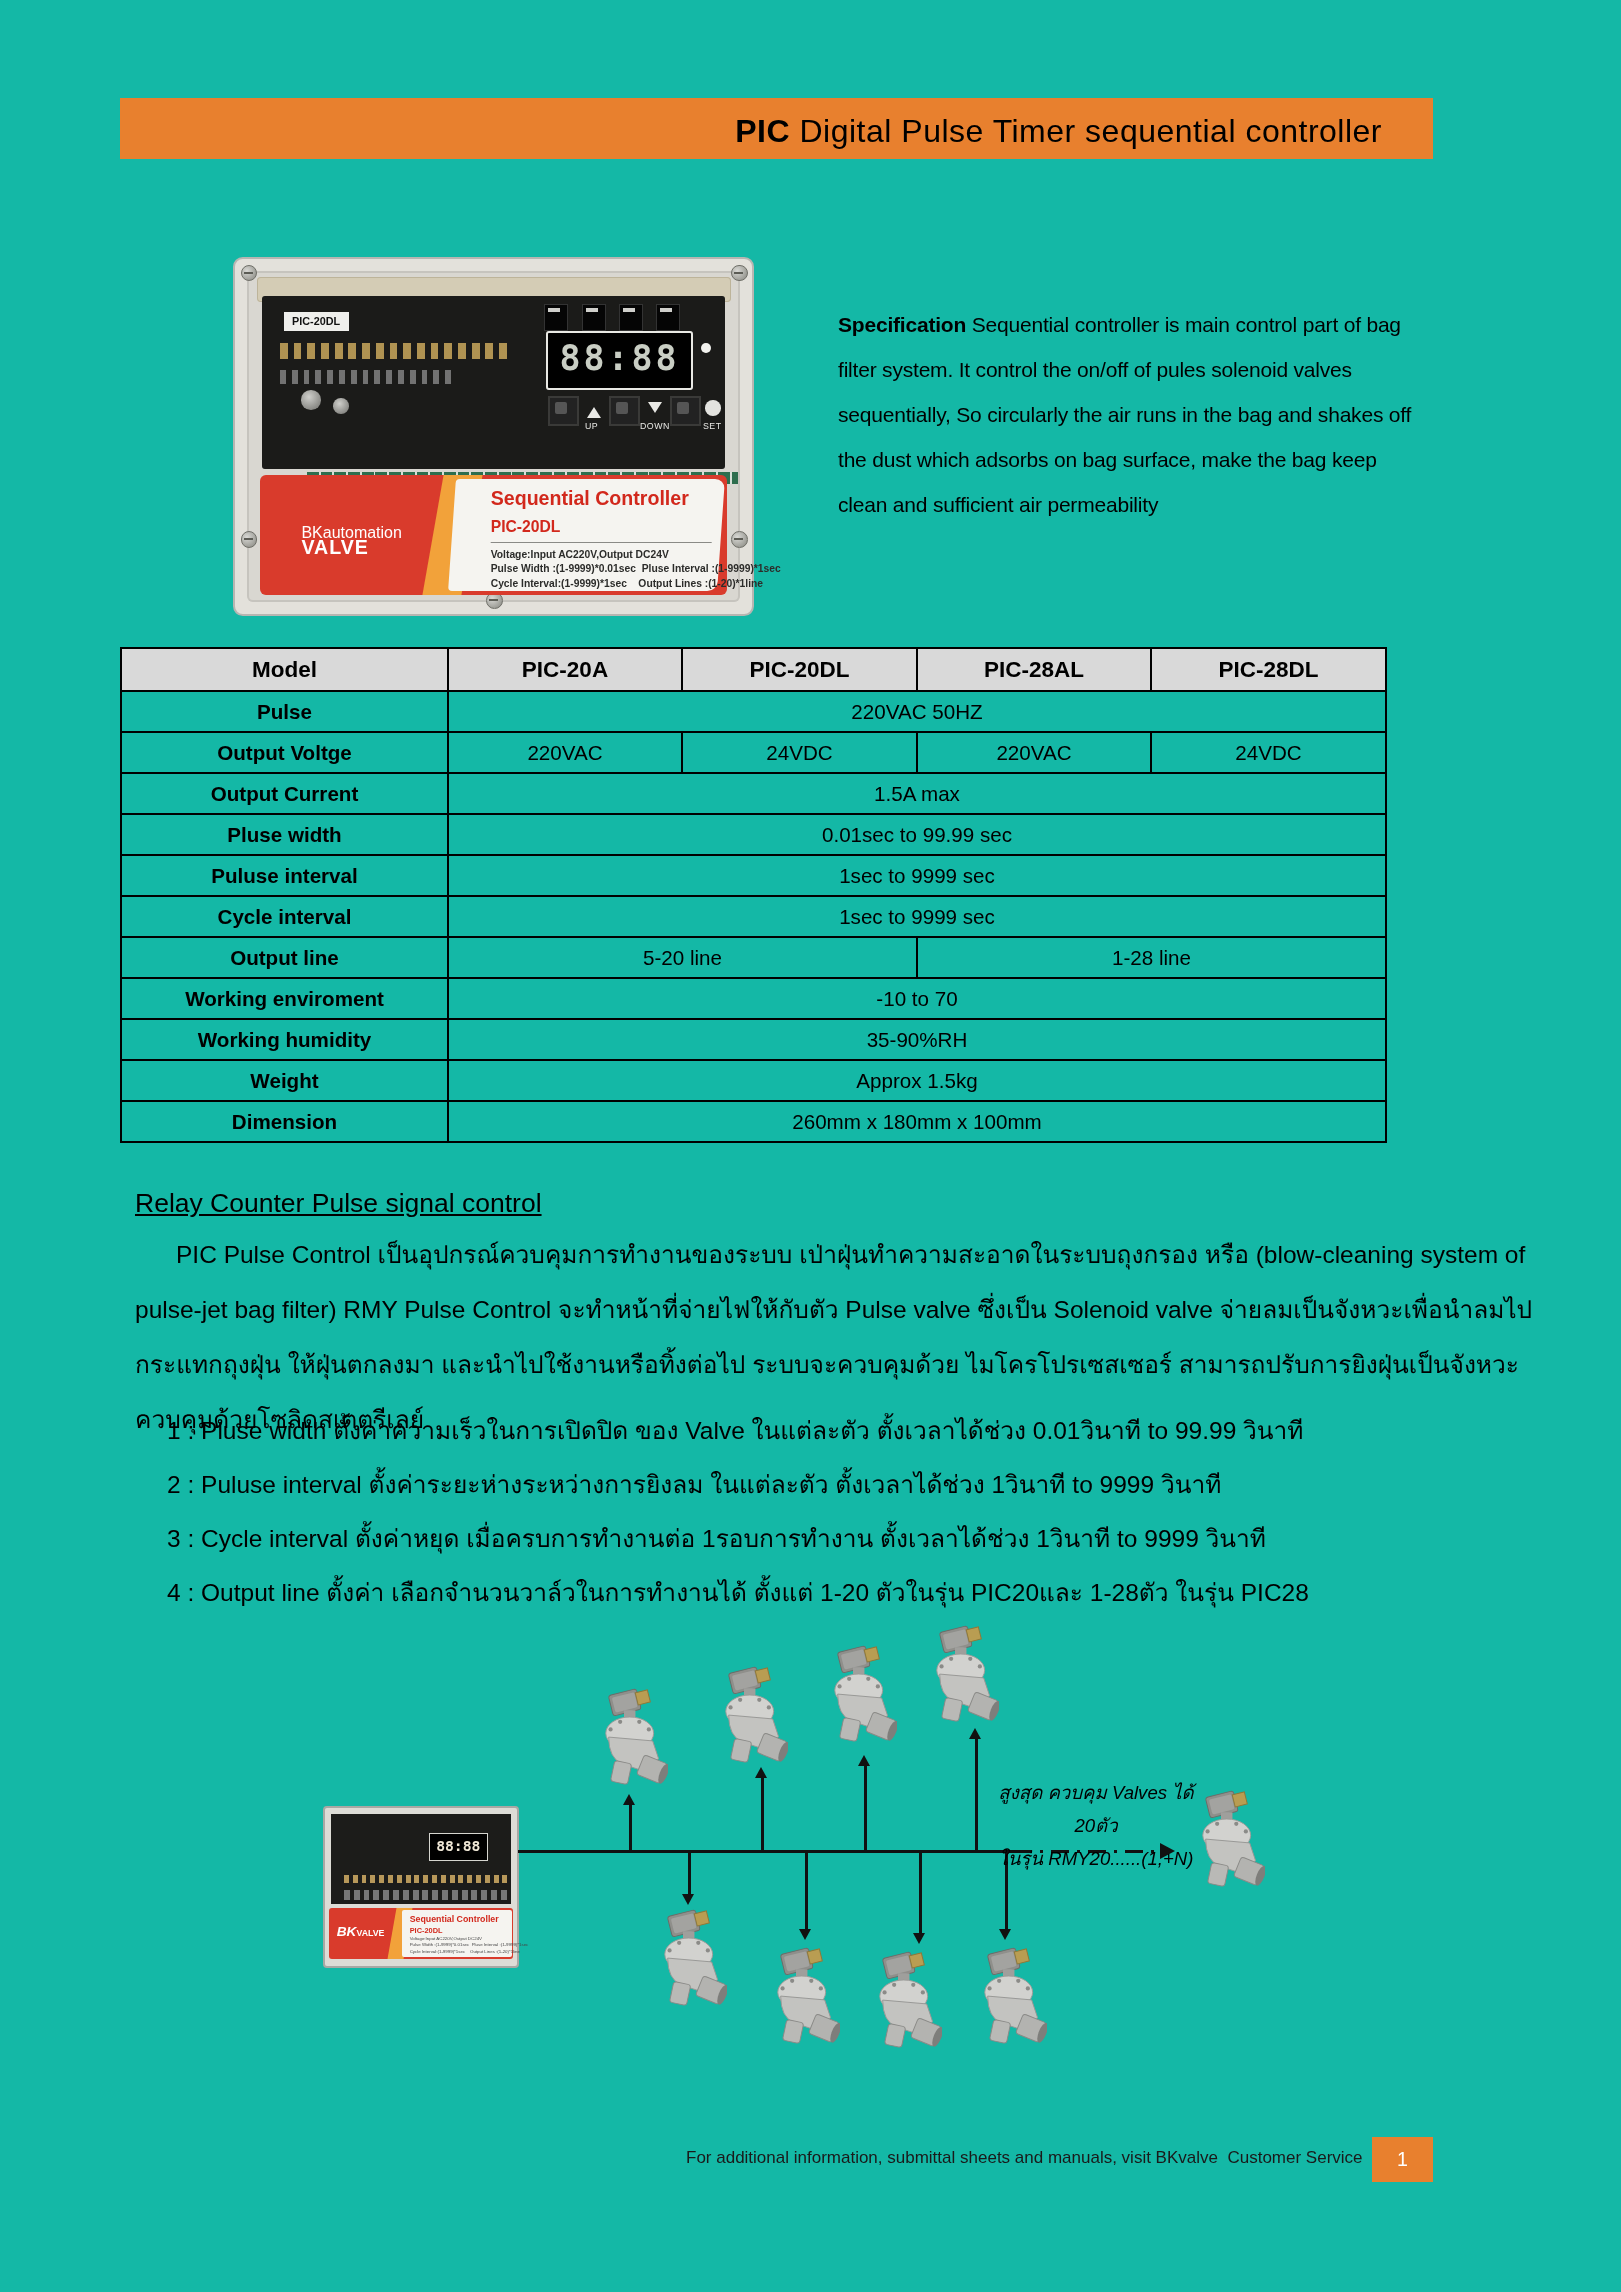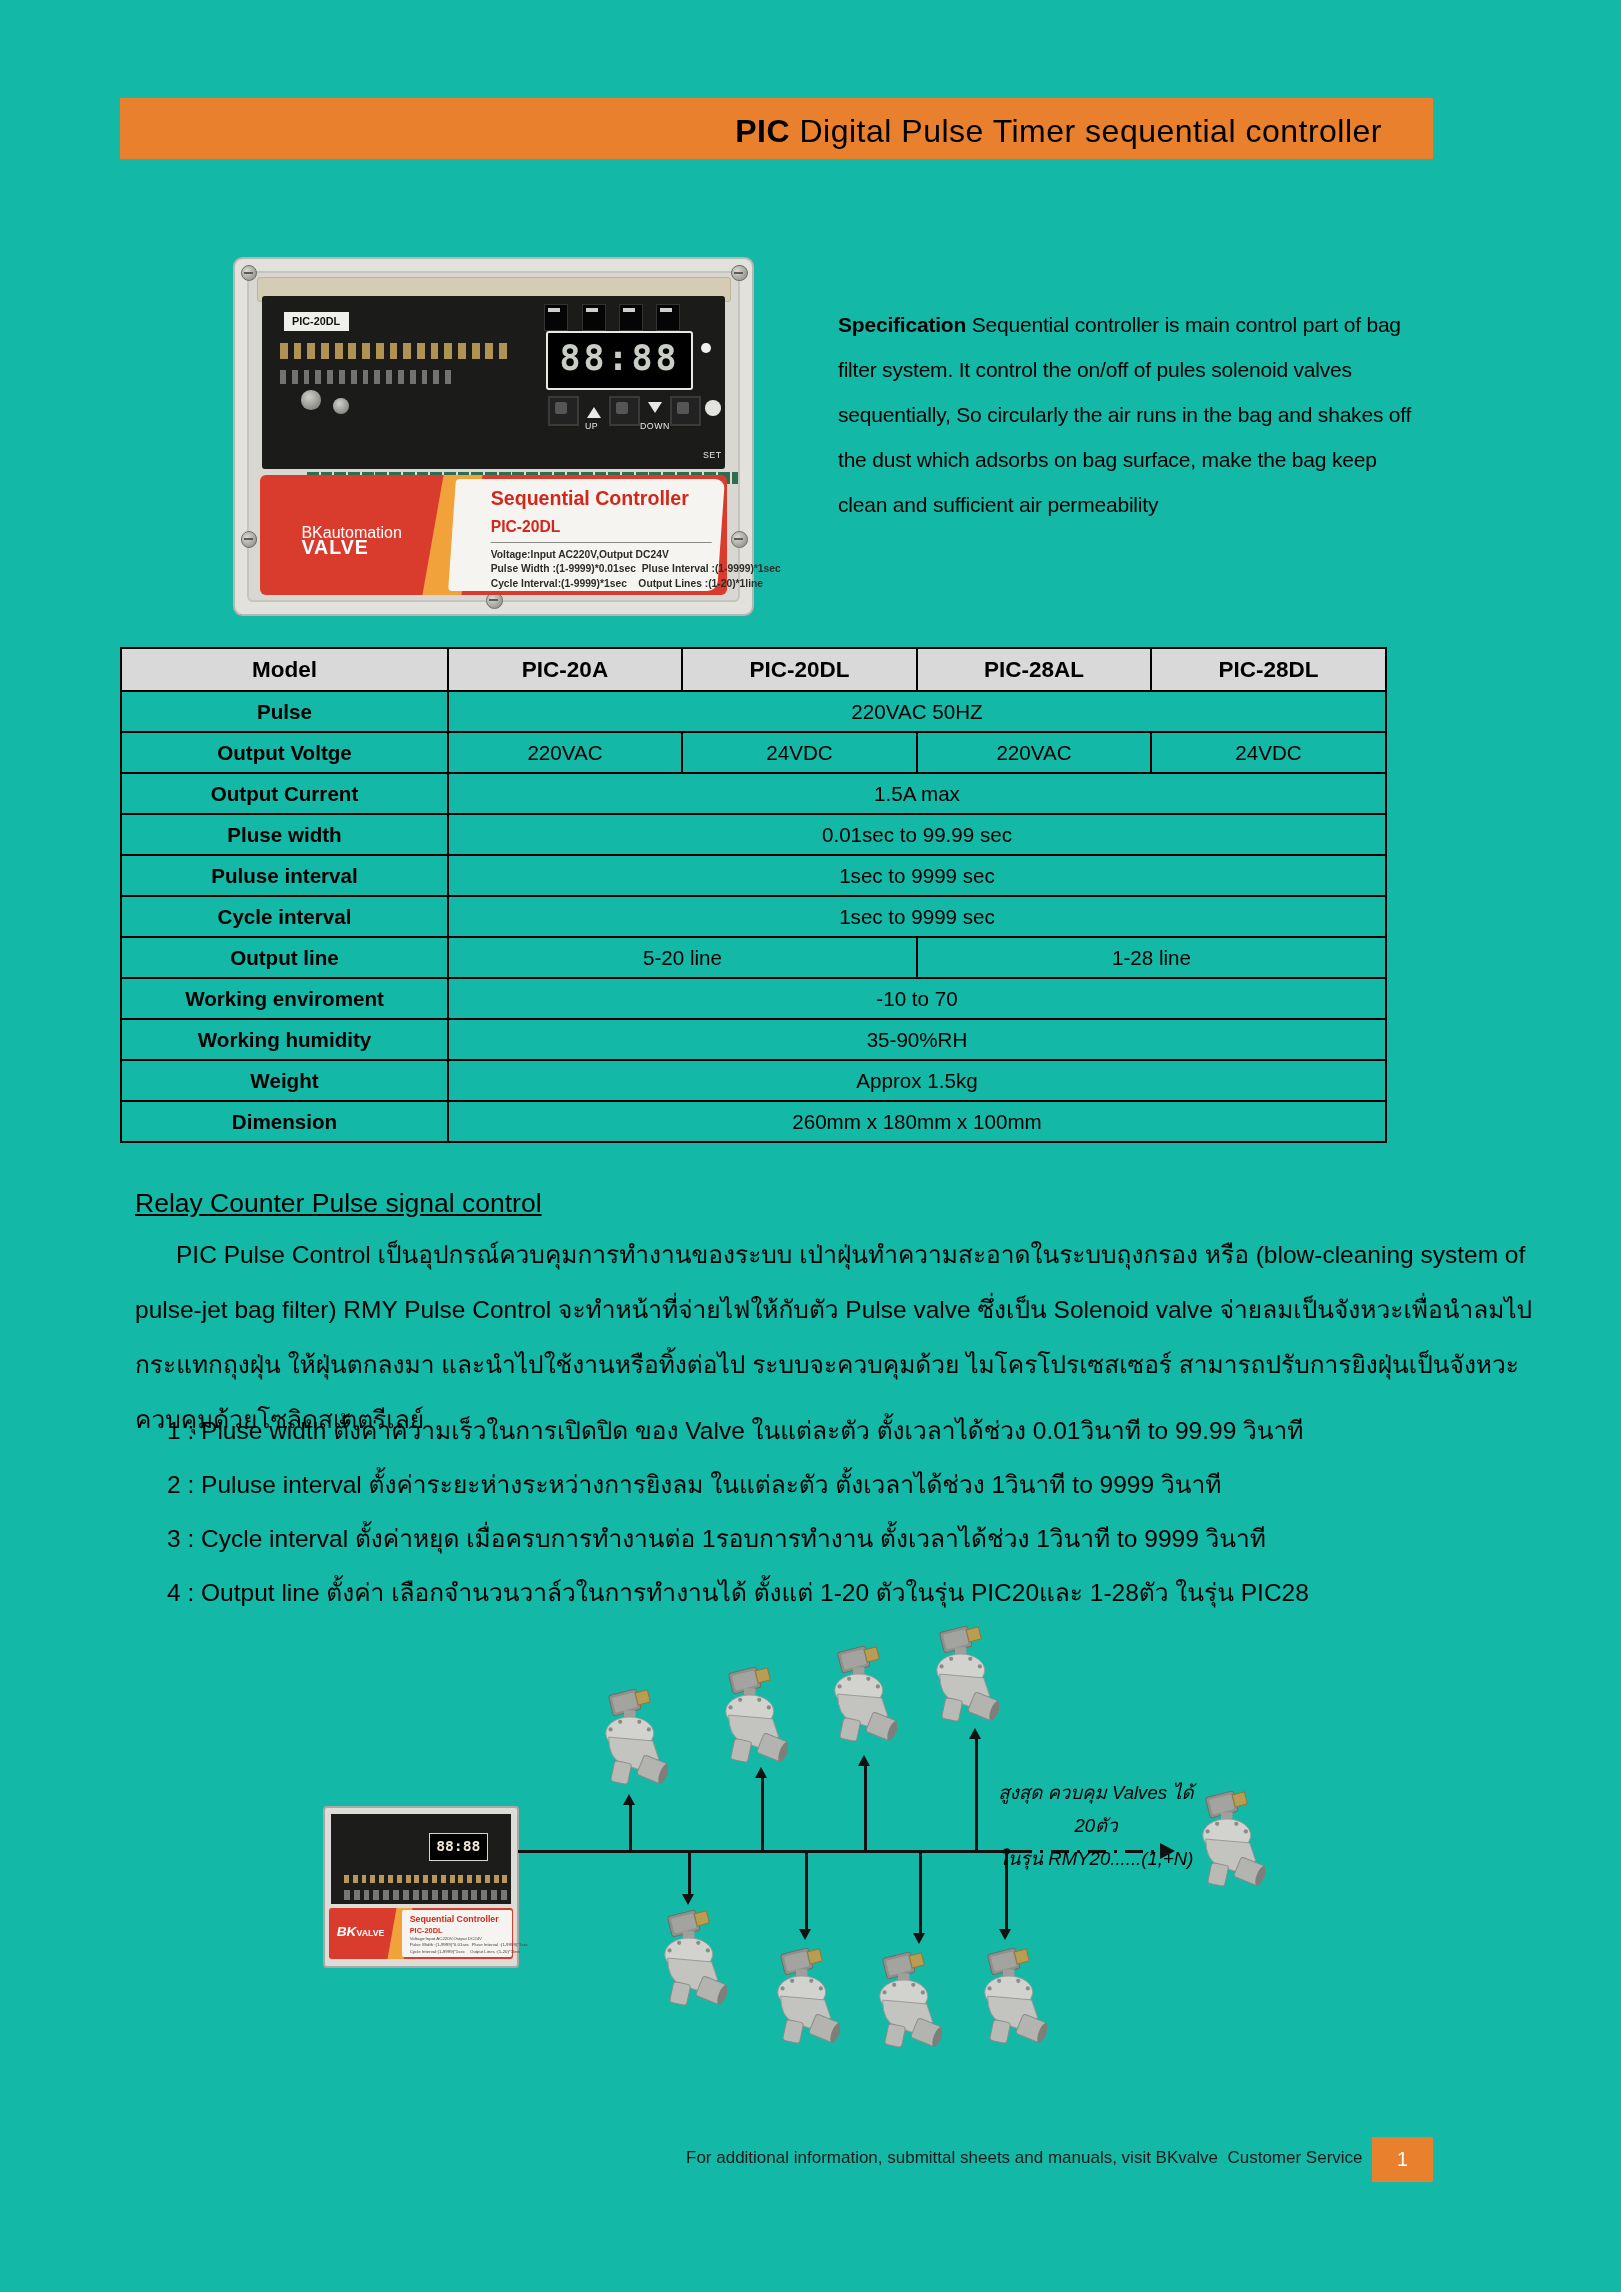--- a/index.html
+++ b/index.html
@@ -156,21 +156,21 @@
       </div>
       <div class="led" style="left:439px;top:47px;"></div>
       <div class="btn" style="left:286px;top:100px;"></div>
       <div class="tri-up" style="left:325px;top:104px;"></div>
       <div class="btnlabel" style="left:323px;top:125px;">UP</div>
       <div class="btn" style="left:347px;top:100px;"></div>
       <div class="tri-dn" style="left:386px;top:106px;"></div>
       <div class="btnlabel" style="left:378px;top:125px;">DOWN</div>
       <div class="btn" style="left:408px;top:100px;"></div>
       <div class="setdot" style="left:443px;top:104px;"></div>
-      <div class="btnlabel" style="left:441px;top:125px;margin-top:29px;">SET</div>
+      <div class="btnlabel" style="left:441px;top:125px;">SET</div>
       <div class="relaybar"></div>
       <div class="greenbar"></div>
     </div>
     <div class="plabel">
       <div class="plabel-stripe"></div>
       <div class="plabel-white">
         <div class="lw-texts">
           <div class="lw-title">Sequential  Controller</div>
           <div class="lw-model">PIC-20DL</div>
           <div class="lw-hr"></div>

